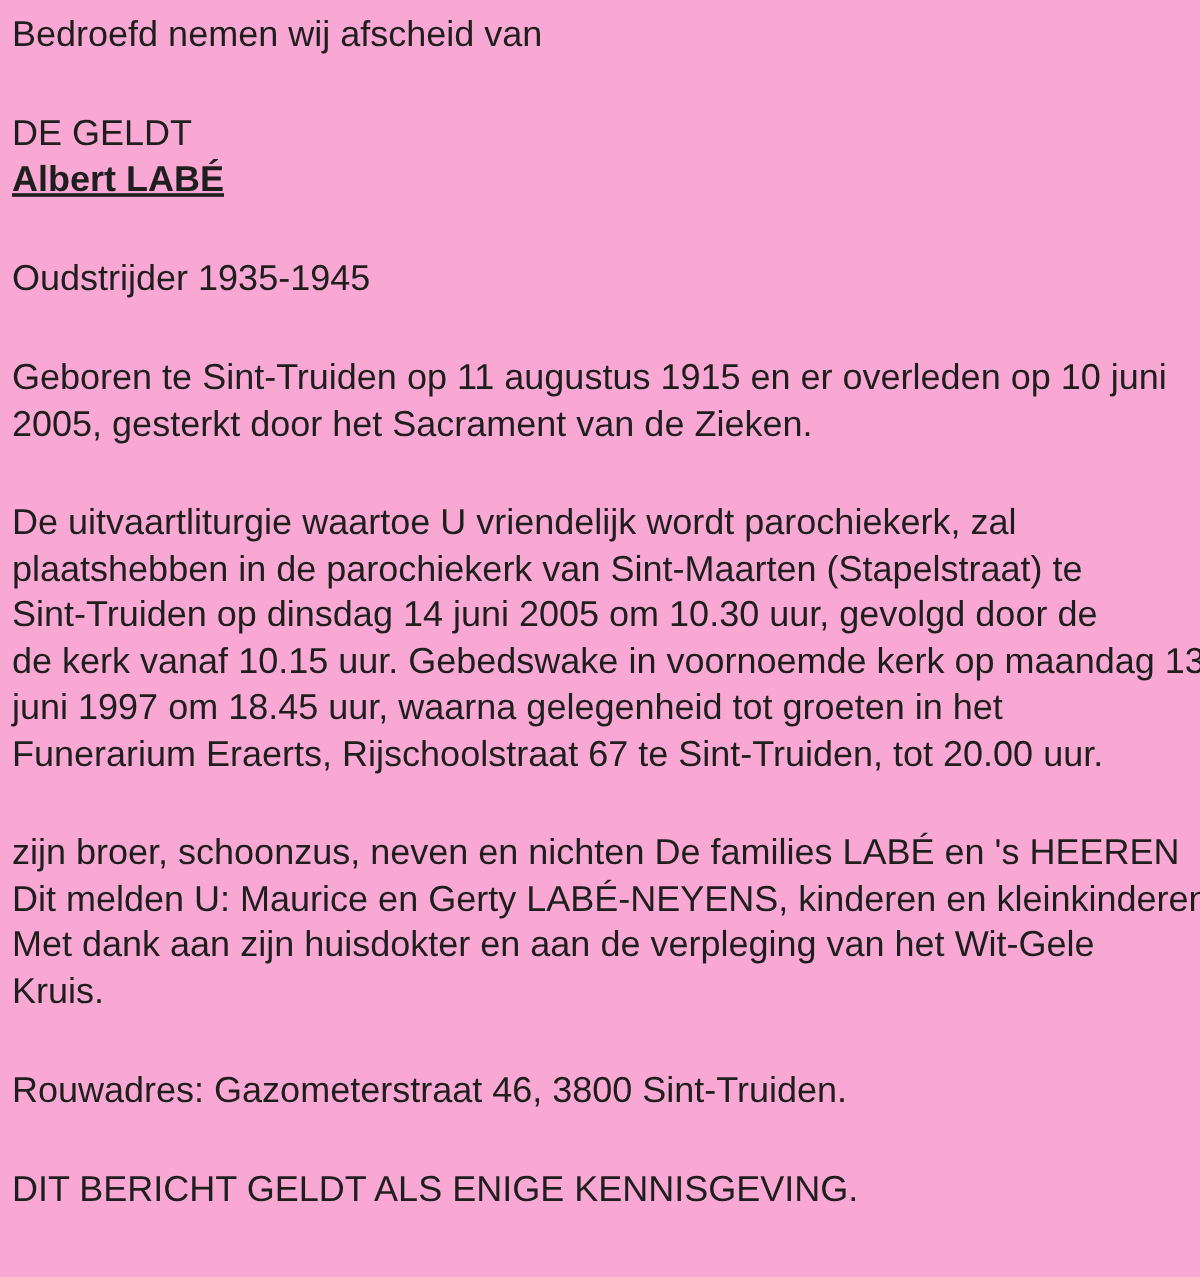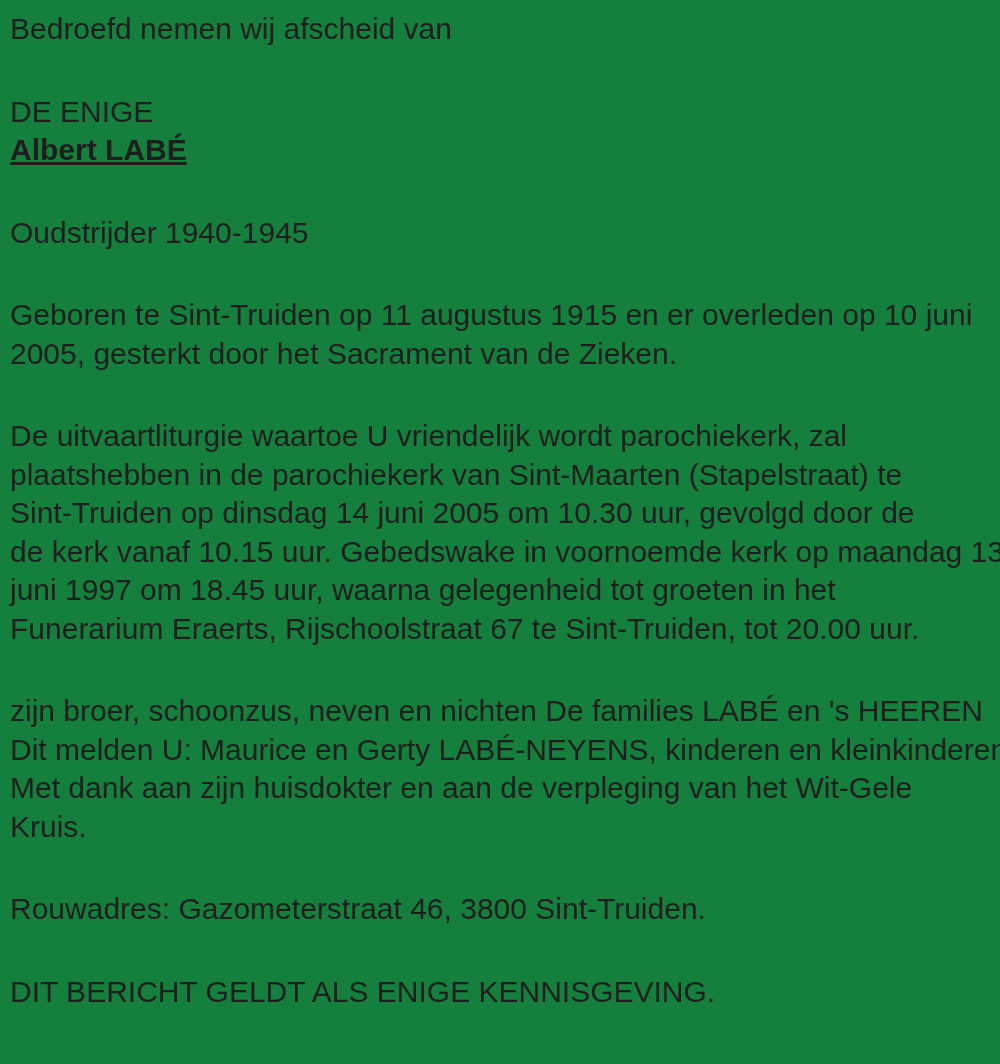--- a/index.html
+++ b/index.html
@@ -6,21 +6,21 @@
     margin: 0;
     padding: 0;
     background: #ffffff;
   }
   .page {
     width: 1000px;
     height: 1064px;
     box-sizing: border-box;
     padding: 10px 12px 0 10px;
     overflow: hidden;
-    background: #15803d;
+    background: #f9a8d4;
     color: #1e1e1e;
     font-family: "Liberation Sans", "DejaVu Sans", sans-serif;
     font-size: 30px;
     line-height: 38.5px;
     font-weight: 400;
     -webkit-font-smoothing: antialiased;
   }
   .block {
     margin: 0 0 44px 0;
   }
@@ -38,26 +38,26 @@
 </head>
 <body>
 
 <article class="page">
 
   <section class="block">
     <div class="line">Bedroefd nemen wij afscheid van</div>
   </section>
 
   <section class="block">
-    <div class="line">DE ENIGE</div>
+    <div class="line">DE GELDT</div>
     <div class="line name">Albert LABÉ</div>
   </section>
 
   <section class="block">
-    <div class="line">Oudstrijder 1940-1945</div>
+    <div class="line">Oudstrijder 1935-1945</div>
   </section>
 
   <section class="block">
     <div class="line">Geboren te Sint-Truiden op 11 augustus 1915 en er overleden op 10 juni</div>
     <div class="line">2005, gesterkt door het Sacrament van de Zieken.</div>
   </section>
 
   <section class="block">
     <div class="line">De uitvaartliturgie waartoe U vriendelijk wordt parochiekerk, zal</div>
     <div class="line">plaatshebben in de parochiekerk van Sint-Maarten (Stapelstraat) te</div>

